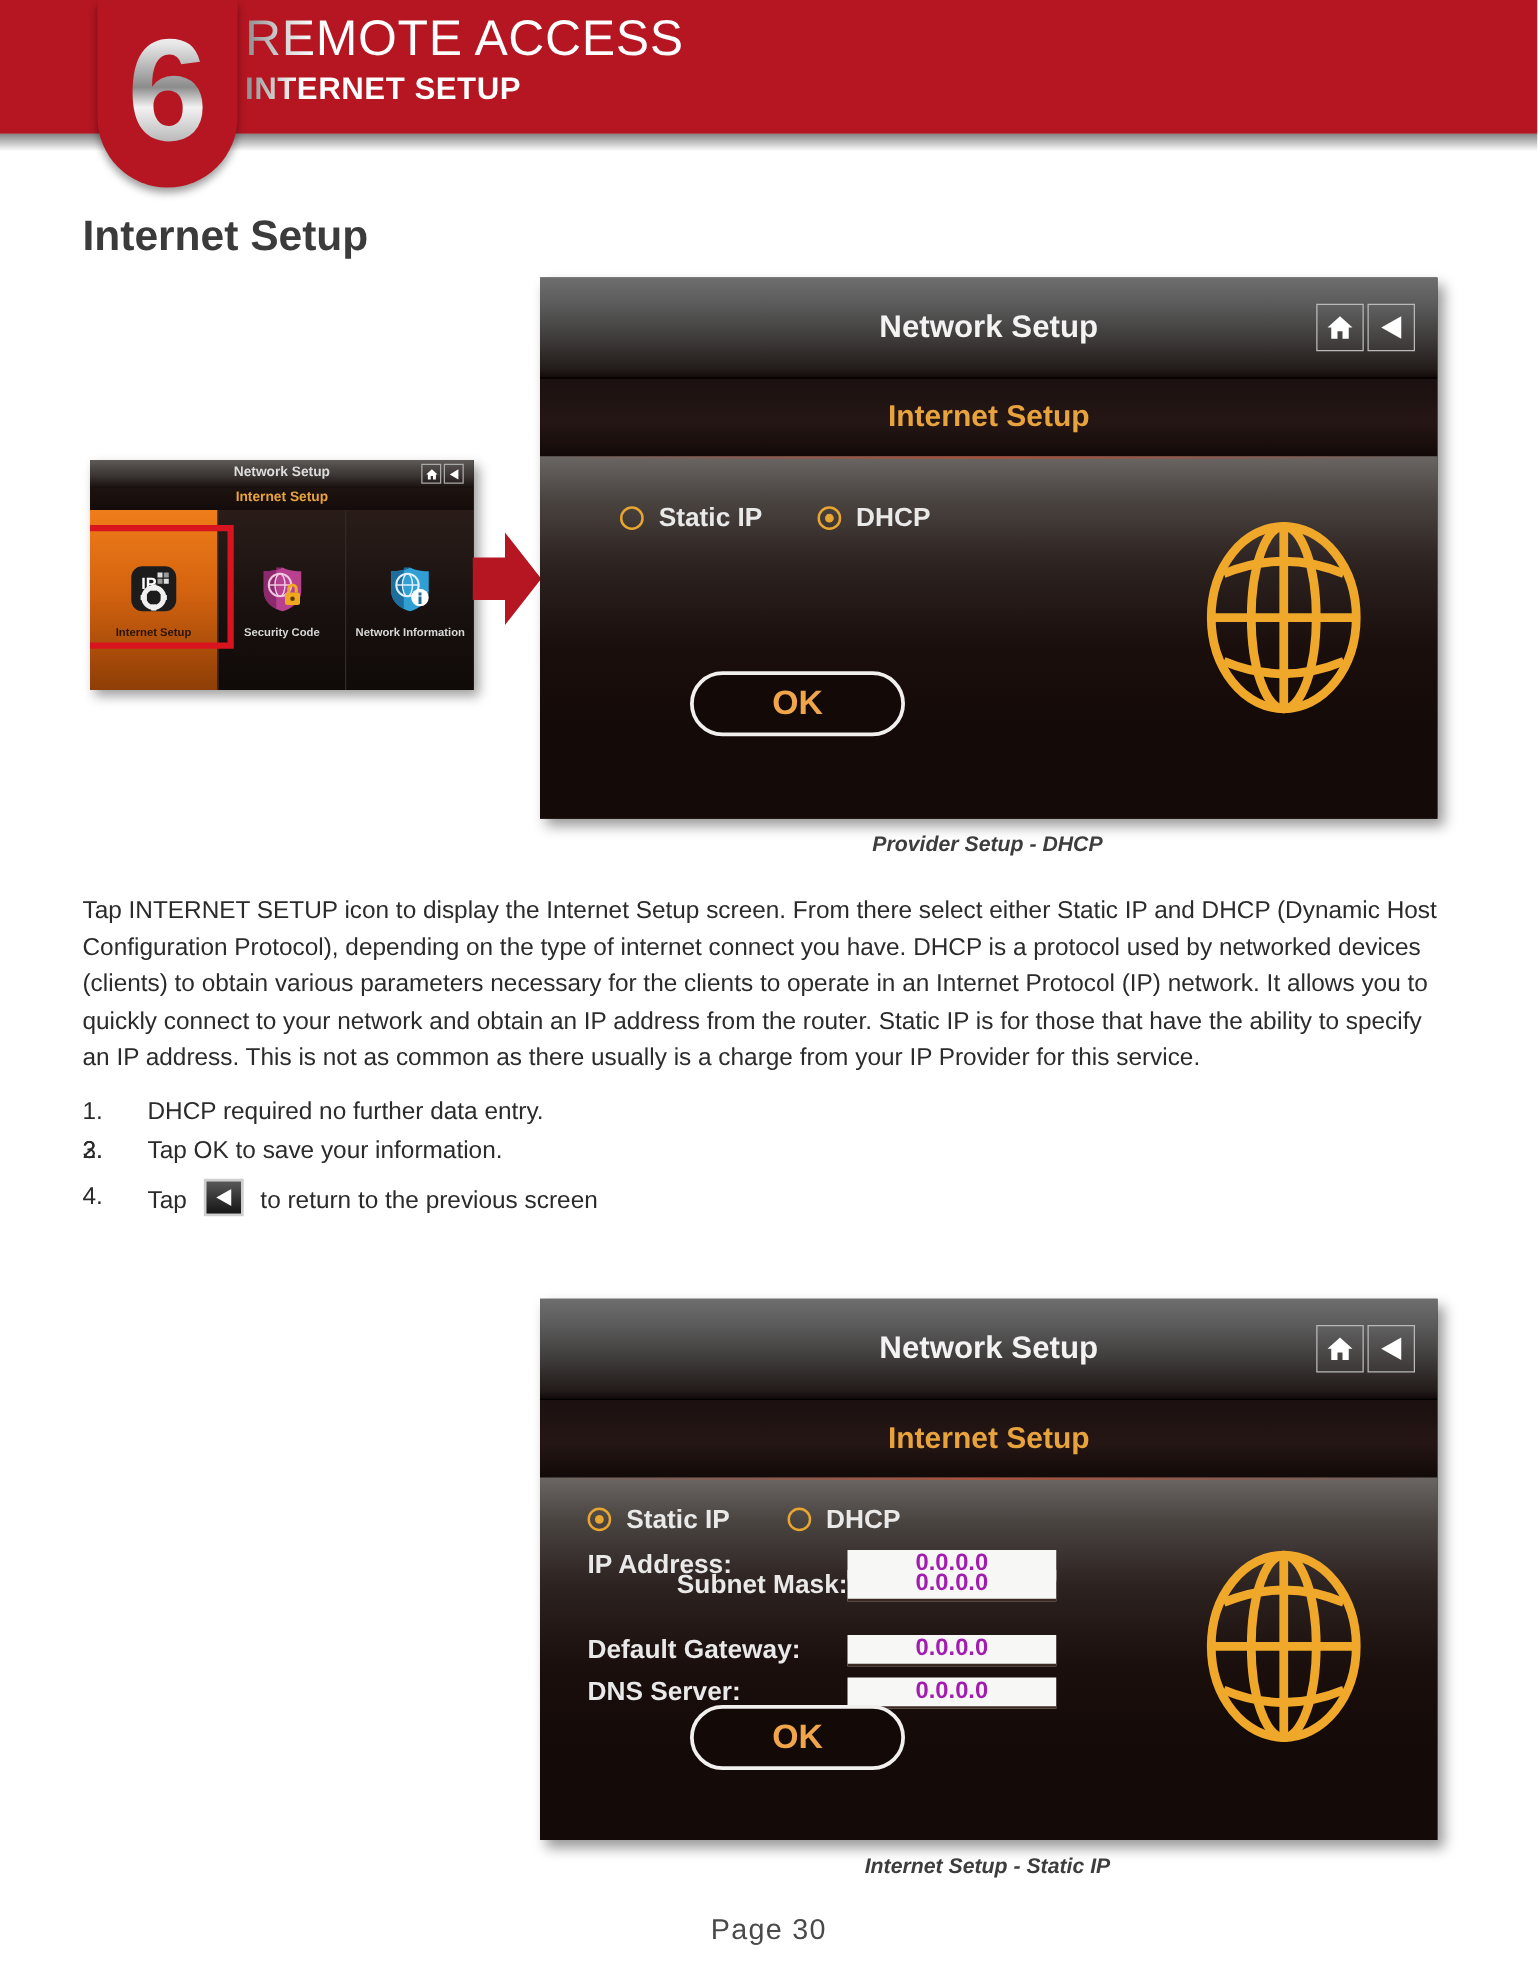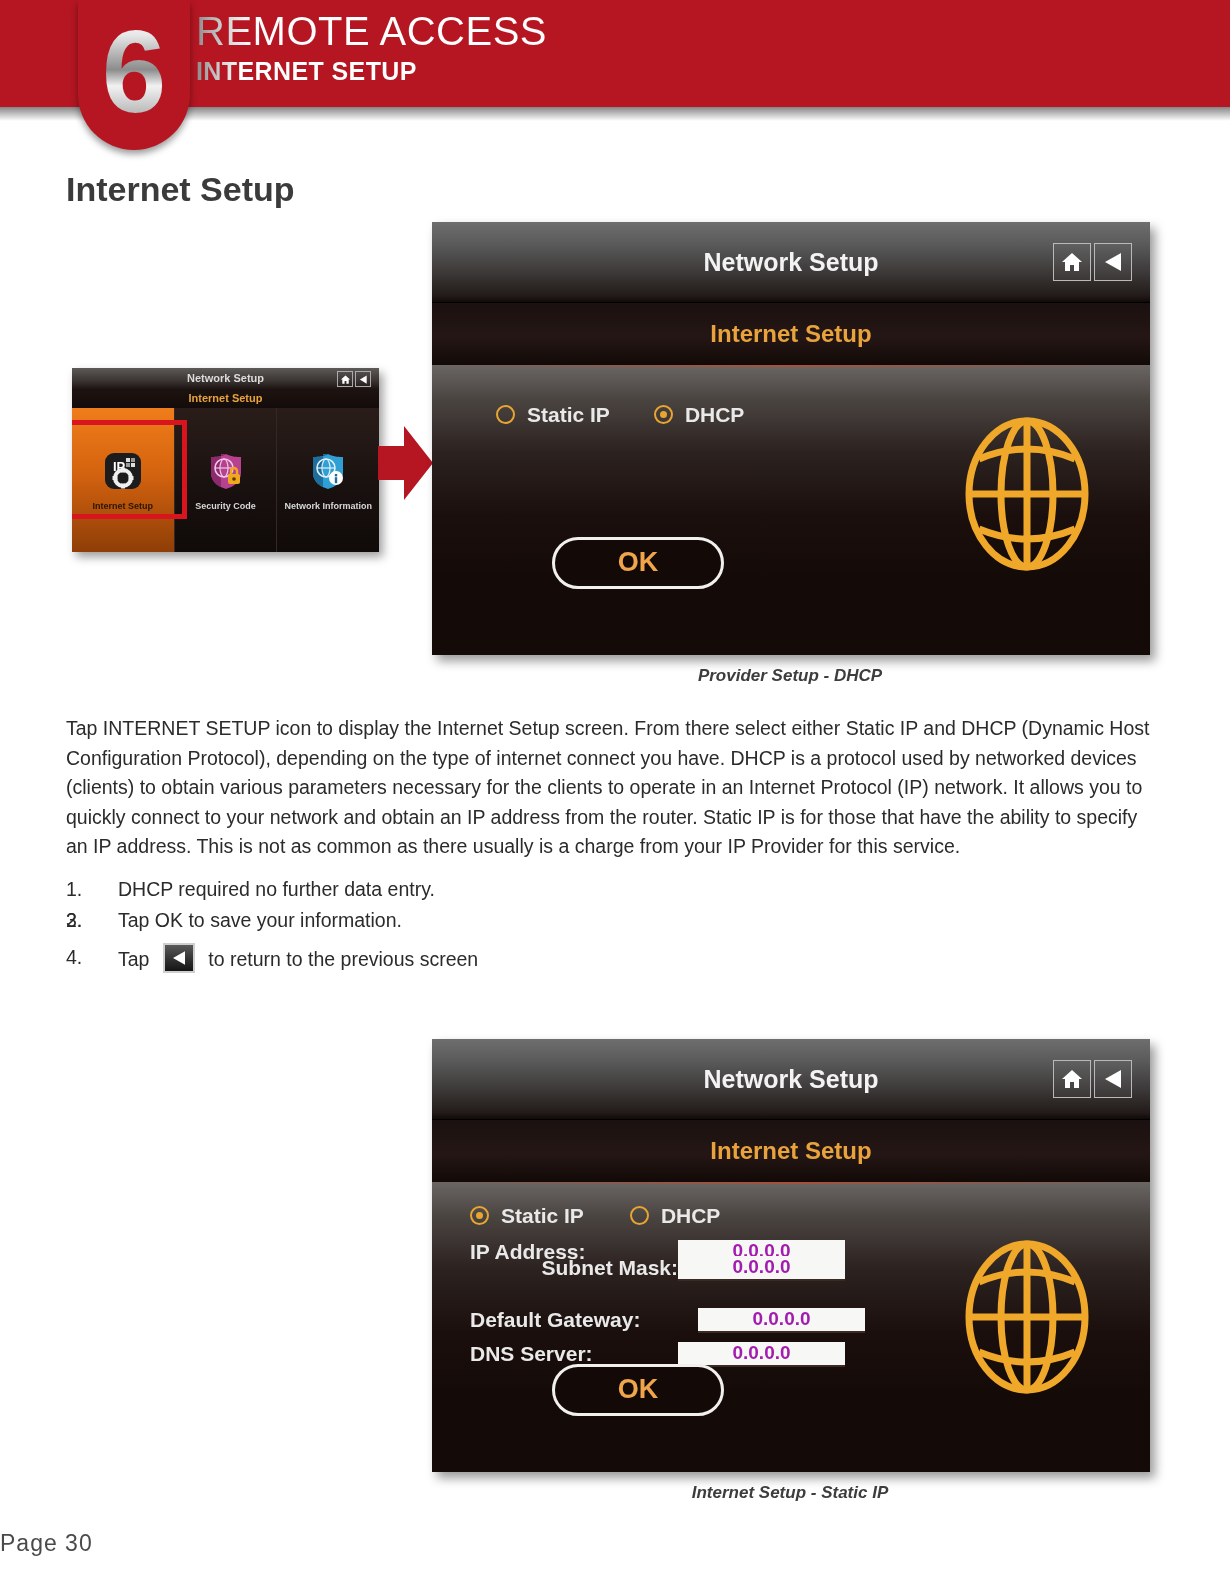--- a/index.html
+++ b/index.html
@@ -216,21 +216,21 @@
   .numitem .num { position: absolute; left: 0; top: 0; width: 36px; text-align: left; }
   .inline-back {
     display: inline-block; vertical-align: -7px; width: 32px; height: 30px;
     background: linear-gradient(to bottom,#5a5a5a 0%, #2e2e2e 60%, #151515 100%);
     border: 2px solid #cfcfcf; margin: 0 8px;
     position: relative;
   }
   .inline-back svg { position: absolute; left: 50%; top: 50%; transform: translate(-50%,-50%); }
 
   .page-number {
-    position: absolute; left: 0; right: 0; top: 1530px; 
+    position: absolute; left: 0; right: 0; top: 1530px; text-align: center;
     font-size: 23px; color: #4a4a4a; letter-spacing: 1px;
   }
 </style>
 </head>
 <body>
 
 <div class="page">
 
   <div class="header-bar"></div>
   <div class="header-shadow"></div>
@@ -428,21 +428,21 @@
       </div>
 
       <div class="field-row" style="top:58px;">
         <span class="field-label">IP Address:</span>
         <span class="field-box">0.0.0.0</span>
       </div>
       <div class="field-row" style="top:74px;text-align:right;">
         <span class="field-label">Subnet Mask:</span>
         <span class="field-box">0.0.0.0</span>
       </div>
-      <div class="field-row" style="top:126px;gap:20px;">
+      <div class="field-row" style="top:126px;">
         <span class="field-label">Default Gateway:</span>
         <span class="field-box">0.0.0.0</span>
       </div>
       <div class="field-row" style="top:160px;">
         <span class="field-label">DNS Server:</span>
         <span class="field-box">0.0.0.0</span>
       </div>
 
       <div class="globe">
         <svg width="130" height="155" viewBox="0 0 130 155">

